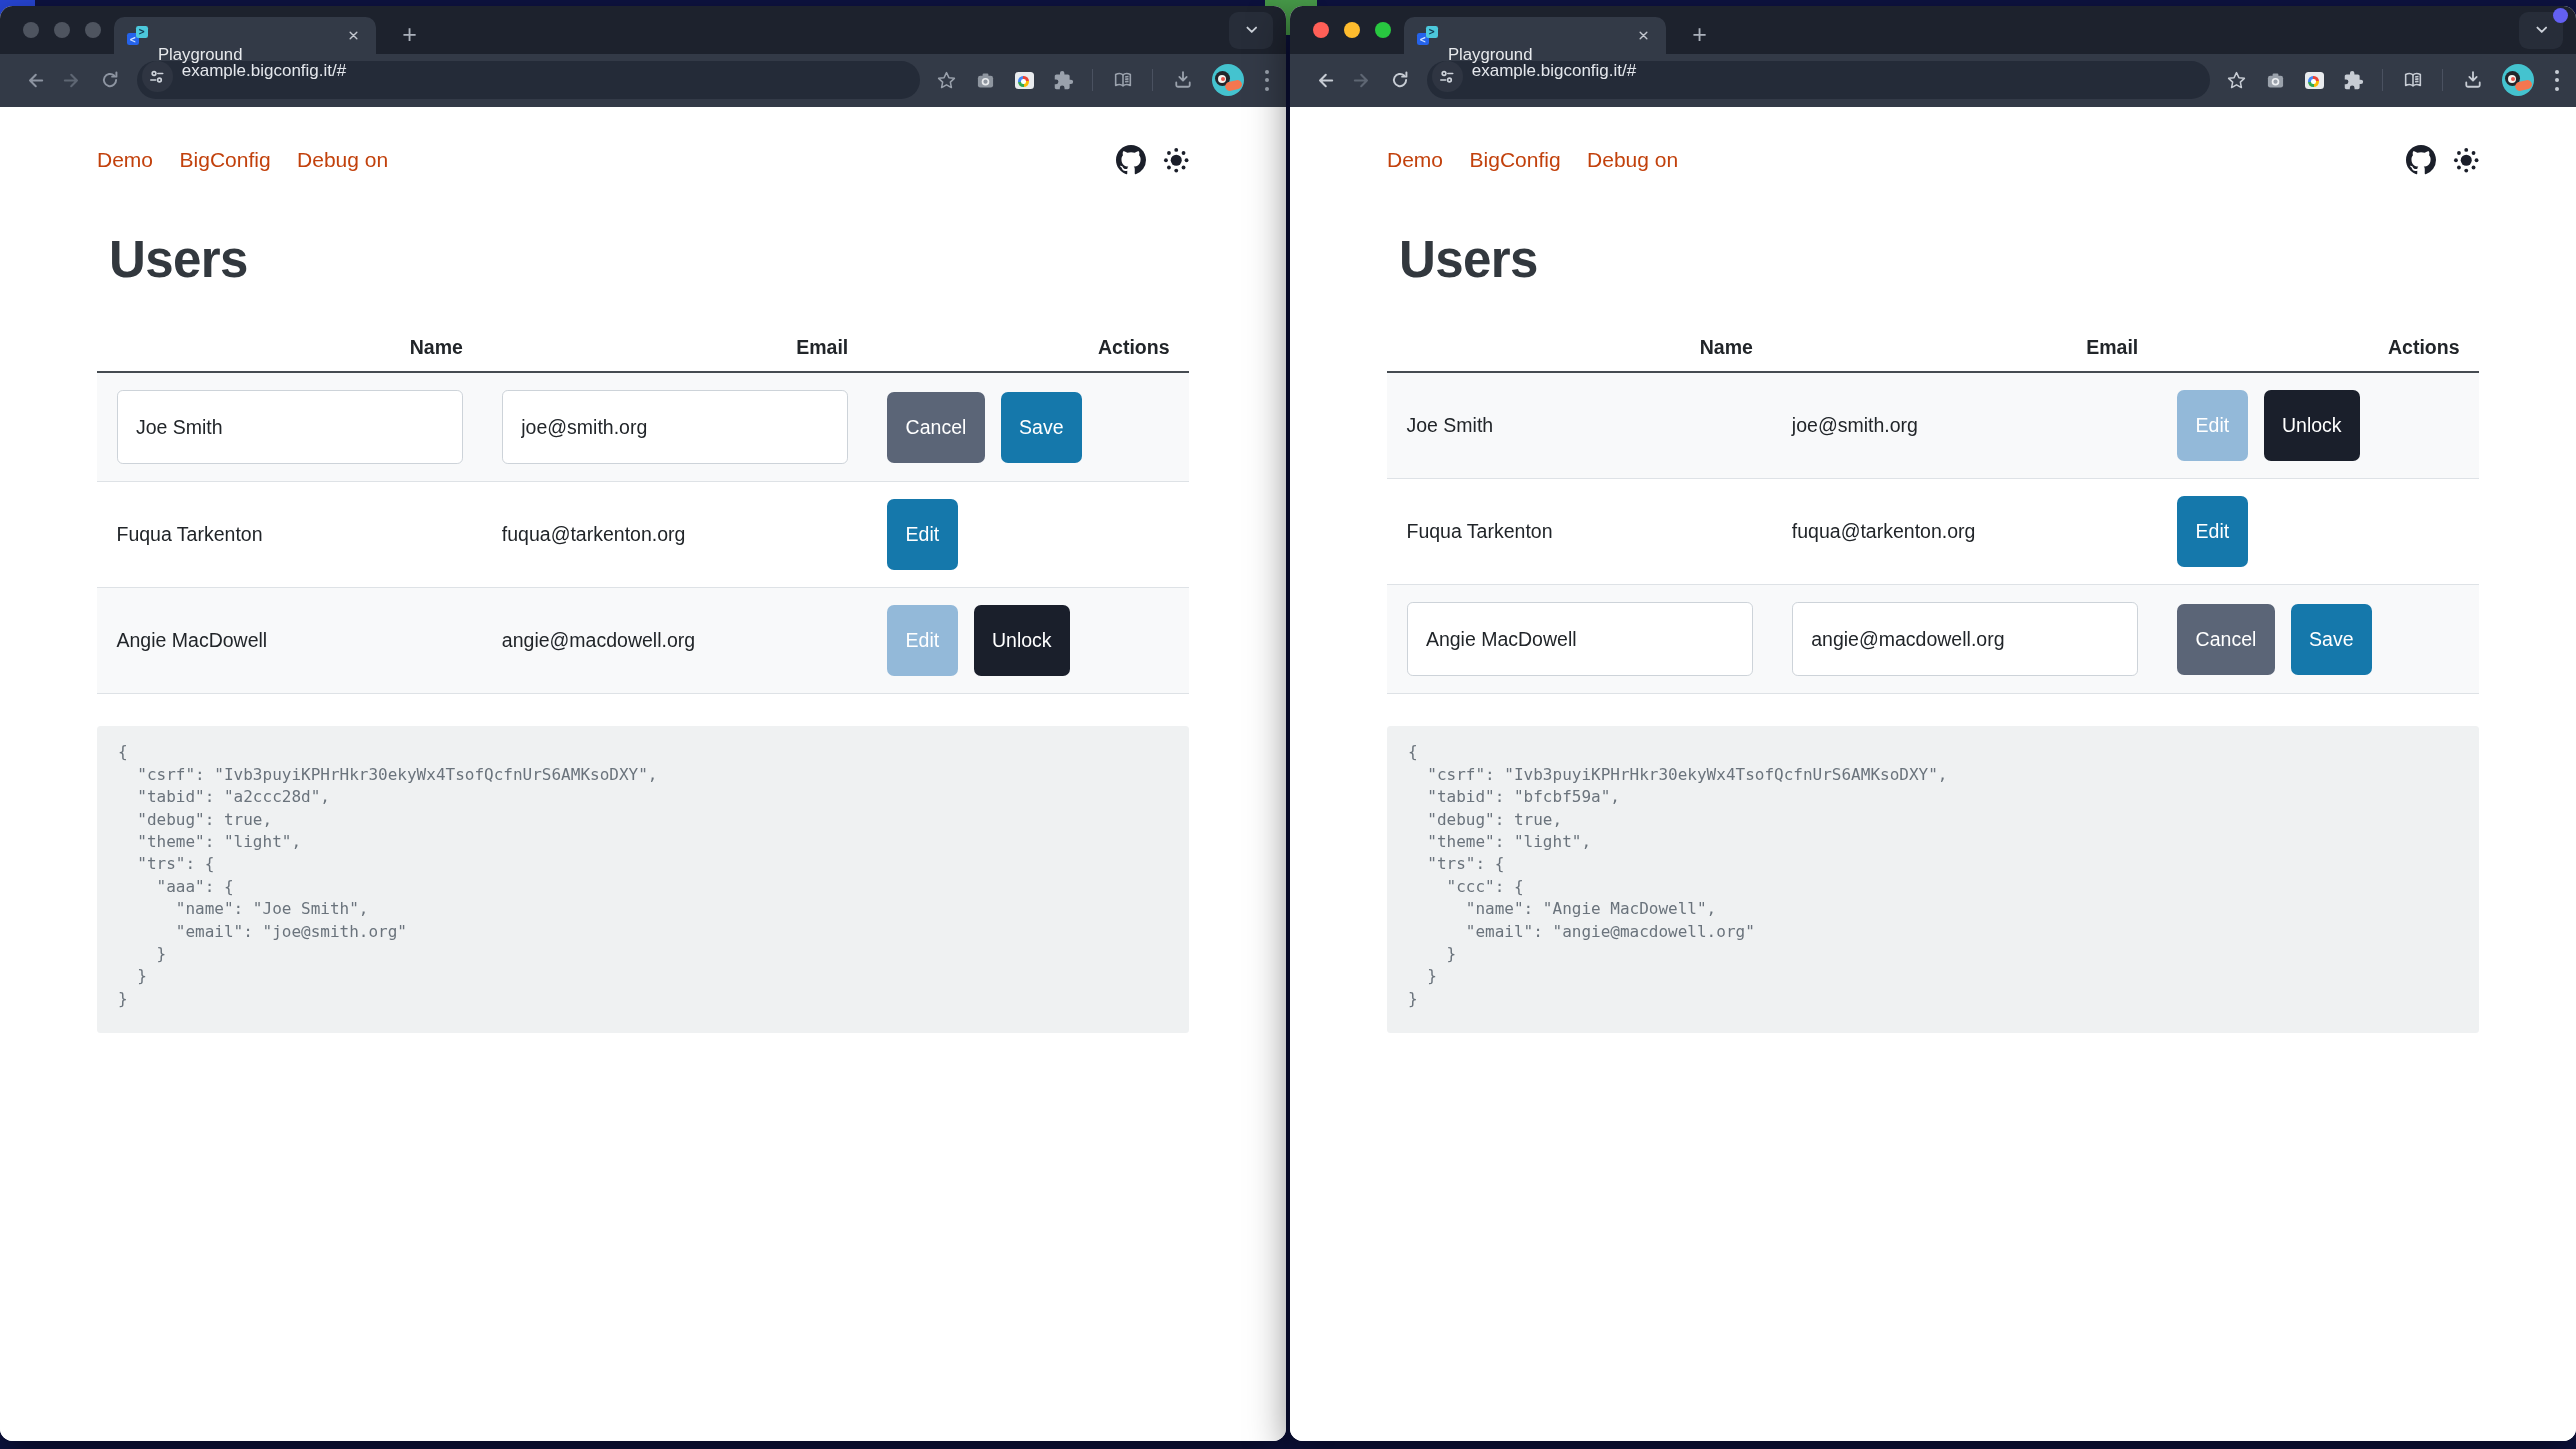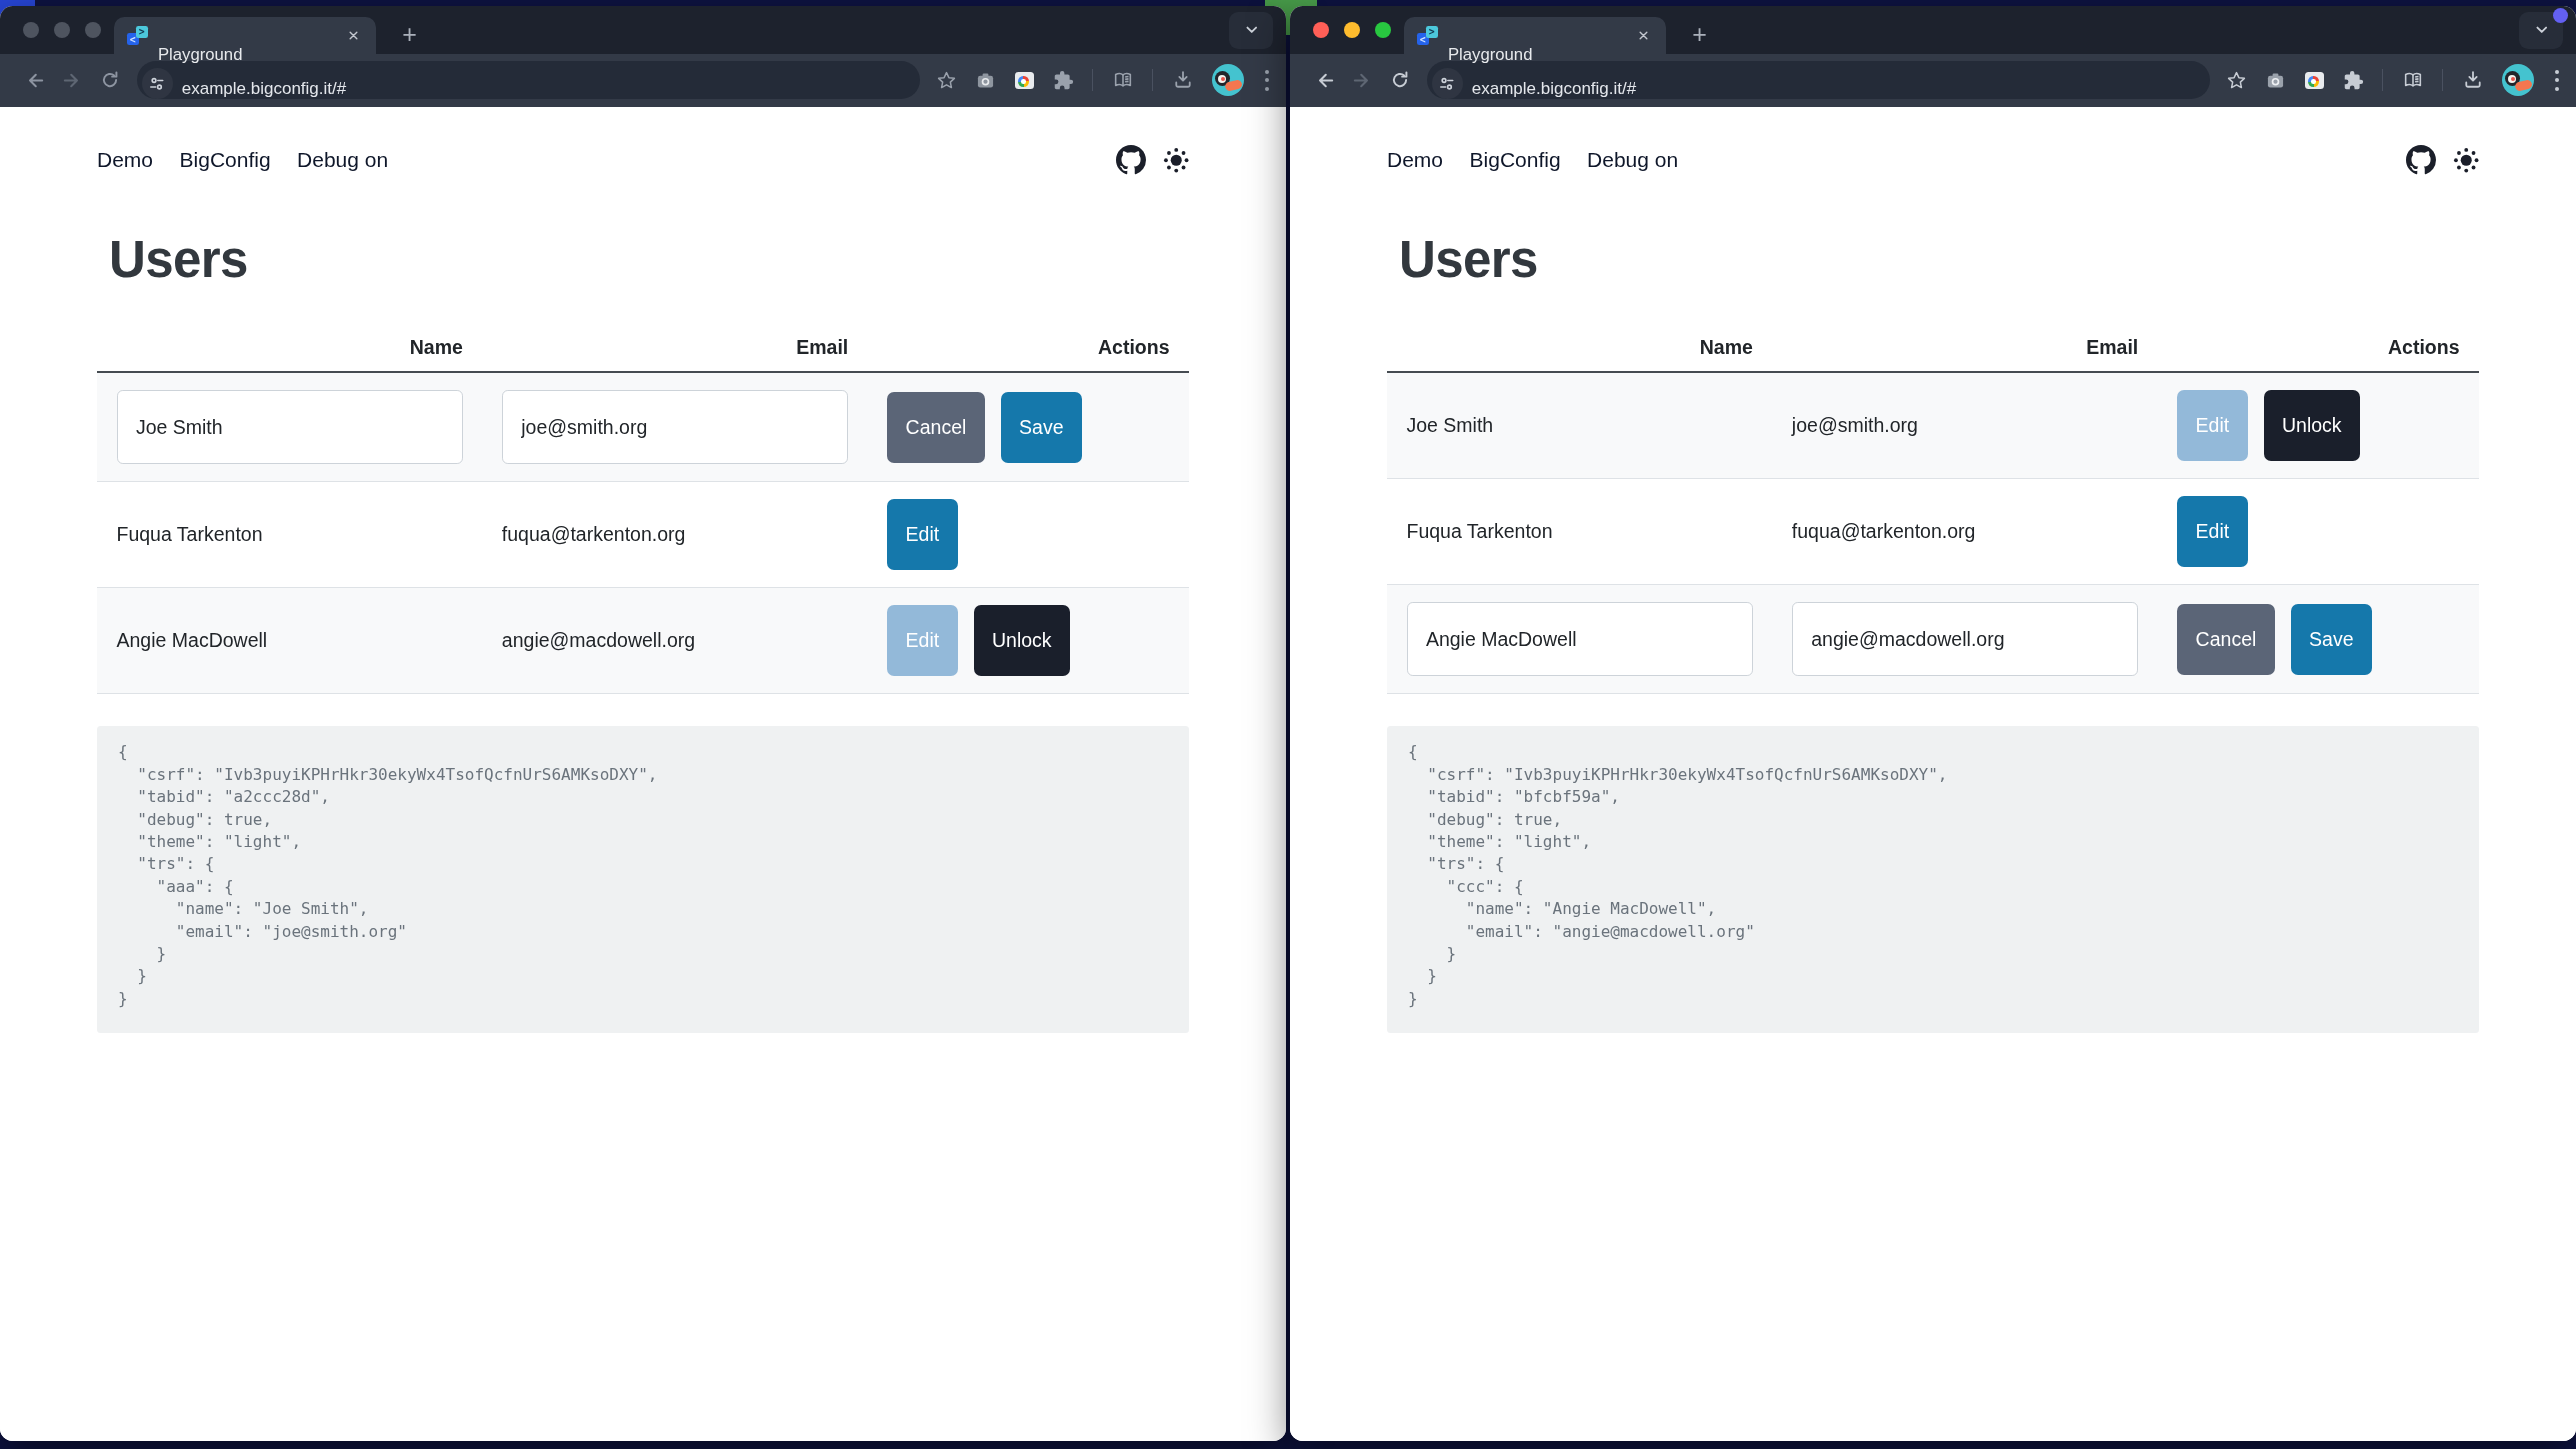--- a/index.html
+++ b/index.html
@@ -53,21 +53,21 @@
   .active .updot{display:block;}
 
   .toolbar{height:53px;background:#333a47;display:flex;align-items:center;
     padding:0 15px;box-sizing:border-box;}
   .navbtn{width:38px;height:38px;display:flex;align-items:center;justify-content:center;border-radius:50%;}
   .ic{display:block;}
   .inactive .c-nav{color:#8d94a1;}
   .active .c-nav{color:#c7ccd4;}
   .c-fwd{color:#5e6673 !important;}
   .urlpill{flex:1;height:38px;background:#242b38;border-radius:19px;margin:0 8px;
-    display:flex;align-items:flex-end;padding:0 17px 0 4.6px;gap:9.2px;min-width:0;}
+    display:flex;align-items:flex-start;padding:0 17px 0 4.6px;gap:9.2px;min-width:0;}
   .tunewrap{width:31px;height:31px;border-radius:50%;background:rgba(255,255,255,.05);
     display:flex;align-items:center;justify-content:center;color:#cdd2da;flex:0 0 auto;}
   .urltext{color:#e4e7ec;font-size:17px;white-space:nowrap;}
   .toolicons{display:flex;align-items:center;gap:18.4px;margin-left:8px;}
   .inactive .c-tool{color:#9aa1ac;}
   .active .c-tool{color:#c7ccd4;}
   .sep{width:1.2px;height:22px;background:#4a5160;}
   .ic-photos{width:19.5px;height:17px;background:#e9ebee;border-radius:3.5px;position:relative;}
   .ic-photos .dot{position:absolute;left:3.5px;top:4.6px;width:10.4px;height:10.4px;border-radius:50%;
     background:conic-gradient(#ea4335 0 25%,#fbbc05 25% 50%,#34a853 50% 75%,#4285f4 75% 100%);}
@@ -79,21 +79,21 @@
   .roe{position:absolute;left:2.3px;top:2.3px;width:4px;height:4px;border-radius:50%;background:#e8554d;}
   .salmon{position:absolute;right:1.7px;bottom:7px;width:17px;height:8.6px;border-radius:4.6px;
     background:#f4764f;transform:rotate(-14deg);}
   .kebab{display:flex;flex-direction:column;gap:4.6px;align-items:center;padding:2.3px;}
   .kebab i{width:4px;height:4px;border-radius:50%;background:currentColor;}
 
   
   .page{background:#fff;height:1334px;padding:0 97px;box-sizing:border-box;color:#212529;}
   .site-header{display:flex;align-items:center;padding-top:38px;}
   .nav{display:flex;gap:26.5px;}
-  .nav a{color:#0f172a;font-size:21px;font-weight:500;text-decoration:none;}
+  .nav a{color:#c2410c;font-size:21px;font-weight:500;text-decoration:none;}
   .header-icons{margin-left:auto;display:flex;gap:17px;align-items:center;color:#1b1f2a;}
 
   .page h1{margin:55px 12px 0;font-size:51px;font-weight:700;color:#32383e;letter-spacing:-0.6px;}
 
   table.users{width:100%;border-collapse:collapse;margin-top:32px;font-size:19.5px;table-layout:fixed;}
   table.users th{width:35.5%;text-align:right;font-weight:700;padding:15px 19.5px 12.6px;
     border-bottom:2.3px solid #454b51;}
   table.users th.actions-col{width:29%;}
   table.users td{padding:17px 19.5px;border-bottom:1.2px solid #dee2e6;vertical-align:middle;}
   table.users tbody tr:nth-child(odd){background:#f8f9fa;}

